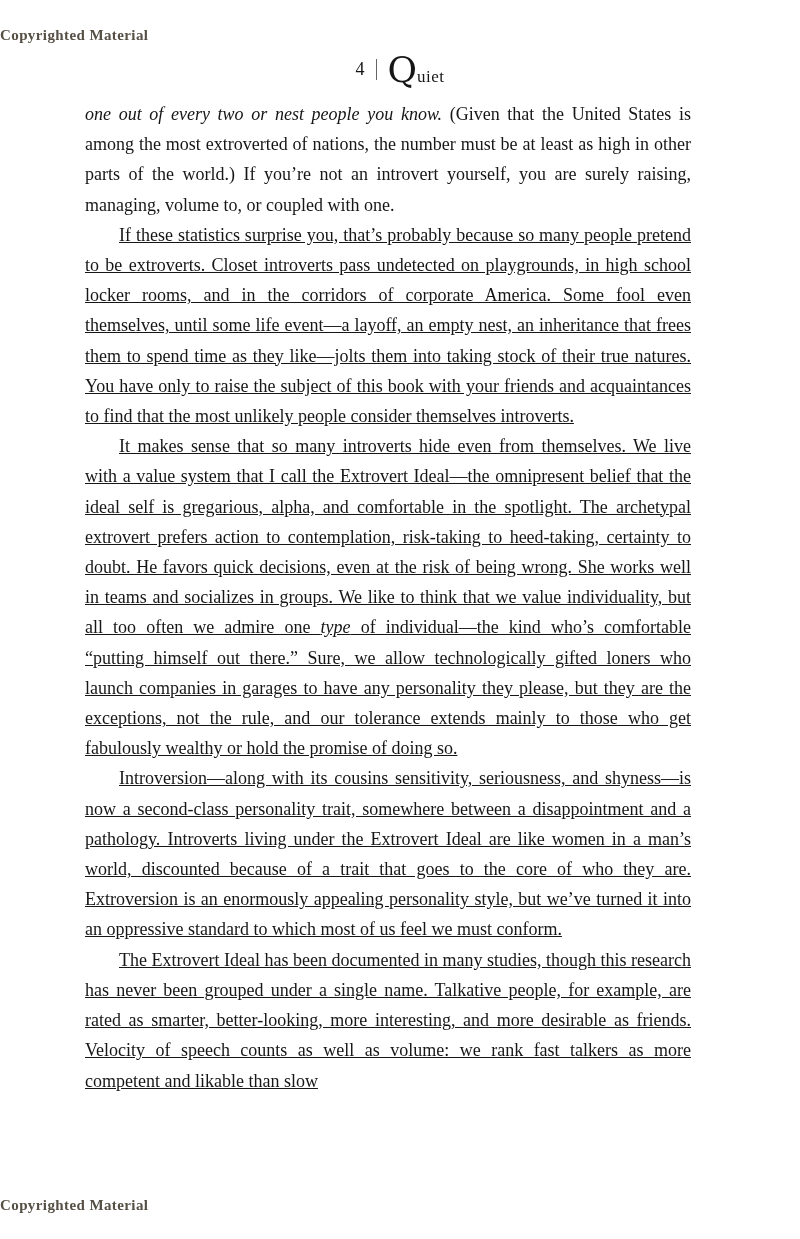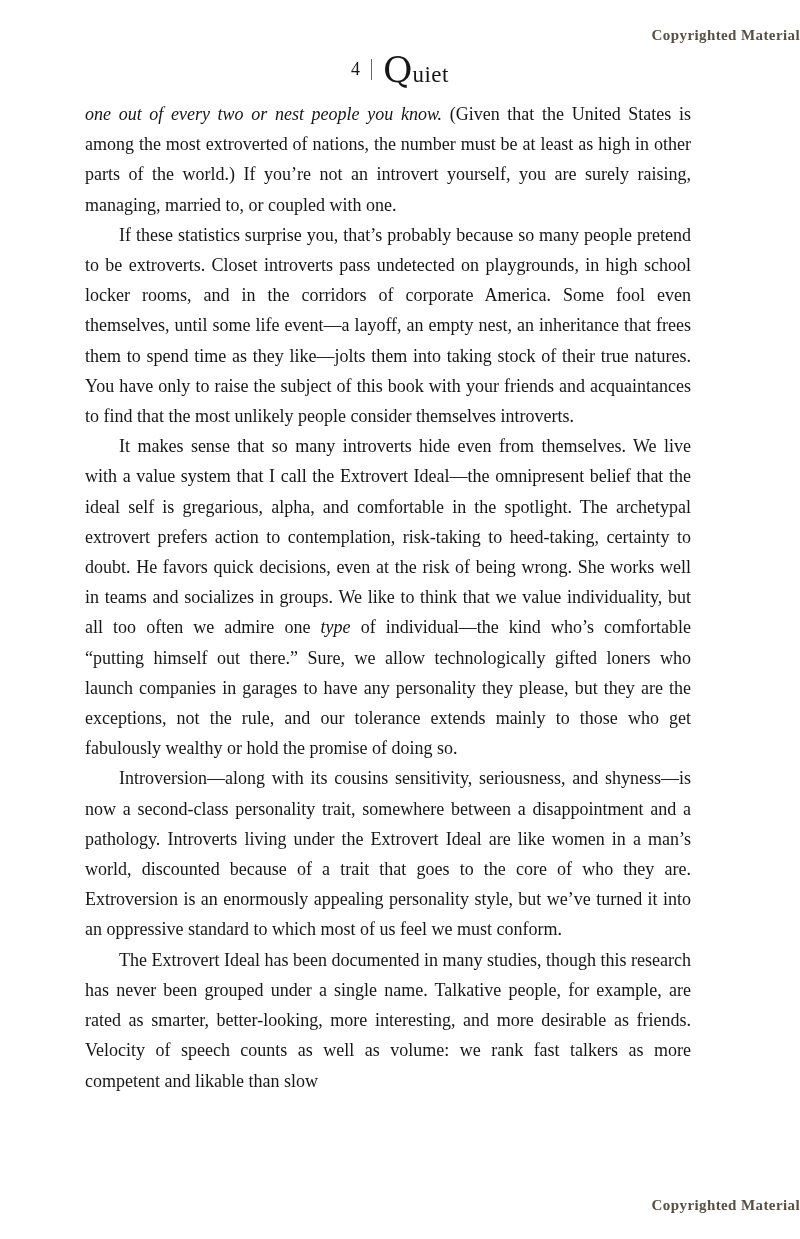--- a/index.html
+++ b/index.html
@@ -15,21 +15,21 @@
     margin: 0 auto;
     background: #ffffff;
     font-family: "Liberation Serif", "DejaVu Serif", serif;
     color: var(--text-color);
     overflow: hidden;
   }
   .copyright {
     position: absolute;
     left: 0;
     width: 100%;
-    text-align: right;
+    text-align: left;
     font-family: "Liberation Serif", "DejaVu Serif", serif;
     font-size: 15px;
     font-weight: bold;
     letter-spacing: 0.4px;
     color: var(--copyright-color);
   }
   .copyright-top { top: 27px; }
   .copyright-bottom { top: 1197px; }
   .running-head {
     position: absolute;
@@ -51,21 +51,21 @@
     top: 2px;
   }
   .head-separator {
     font-size: 24px;
     font-weight: 300;
     color: #2a2a2a;
     transform: scaleX(0.6);
   }
   .book-title {
     display: inline-block;
-    font-size: 23px;
+    font-size: 17px;
     letter-spacing: 0.5px;
     position: relative;
     top: 2px;
   }
   .book-title::first-letter {
     font-size: 36px;
     font-family: "DejaVu Serif", serif;
     letter-spacing: 0;
   }
   .text-block {
@@ -77,20 +77,21 @@
     font-size: 18px;
     line-height: 30.2px;
     text-align: justify;
     overflow: hidden;
   }
   .text-block p {
     margin: 0;
   }
   .text-block p.indent {
     text-indent: 34px;
+    text-decoration: underline;
   }
   .text-block .ital {
     font-style: italic;
   }
 </style>
 </head>
 <body>
 
 <div class="page">
 
@@ -99,21 +100,21 @@
   <div class="running-head">
     <span class="running-head-inner">
       <span class="page-number">4</span>
       <span class="head-separator">|</span>
       <span class="book-title">Quiet</span>
     </span>
   </div>
 
   <div class="text-block">
 
-  <p><span class="ital">one out of every two or nest people you know.</span><span> (Given that the United States is among the most extroverted of nations, the number must be at least as high in other parts of the world.) If you’re not an introvert yourself, you are surely raising, managing, married to, or coupled with one.</span></p>
+  <p><span class="ital">one out of every two or nest people you know.</span><span> (Given that the United States is among the most extroverted of nations, the number must be at least as high in other parts of the world.) If you’re not an introvert yourself, you are surely raising, managing, volume to, or coupled with one.</span></p>
       <p class="indent"><span>If these statistics surprise you, that’s probably because so many people pretend to be extroverts. Closet introverts pass undetected on playgrounds, in high school locker rooms, and in the corridors of corporate America. Some fool even themselves, until some life event—a layoff, an empty nest, an inheritance that frees them to spend time as they like—jolts them into taking stock of their true natures. You have only to raise the subject of this book with your friends and acquaintances to find that the most unlikely people consider themselves introverts.</span></p>
       <p class="indent"><span>It makes sense that so many introverts hide even from themselves. We live with a value system that I call the Extrovert Ideal—the omnipresent belief that the ideal self is gregarious, alpha, and comfortable in the spotlight. The archetypal extrovert prefers action to contemplation, risk-taking to heed-taking, certainty to doubt. He favors quick decisions, even at the risk of being wrong. She works well in teams and socializes in groups. We like to think that we value individuality, but all too often we admire one </span><span class="ital">type</span><span> of individual—the kind who’s comfortable “putting himself out there.” Sure, we allow technologically gifted loners who launch companies in garages to have any personality they please, but they are the exceptions, not the rule, and our tolerance extends mainly to those who get fabulously wealthy or hold the promise of doing so.</span></p>
       <p class="indent"><span>Introversion—along with its cousins sensitivity, seriousness, and shyness—is now a second-class personality trait, somewhere between a disappointment and a pathology. Introverts living under the Extrovert Ideal are like women in a man’s world, discounted because of a trait that goes to the core of who they are. Extroversion is an enormously appealing personality style, but we’ve turned it into an oppressive standard to which most of us feel we must conform.</span></p>
       <p class="indent"><span>The Extrovert Ideal has been documented in many studies, though this research has never been grouped under a single name. Talkative people, for example, are rated as smarter, better-looking, more interesting, and more desirable as friends. Velocity of speech counts as well as volume: we rank fast talkers as more competent and likable than slow</span></p>
     </div>
 
   <div class="copyright copyright-bottom">Copyrighted Material</div>
 
 </div>
 

